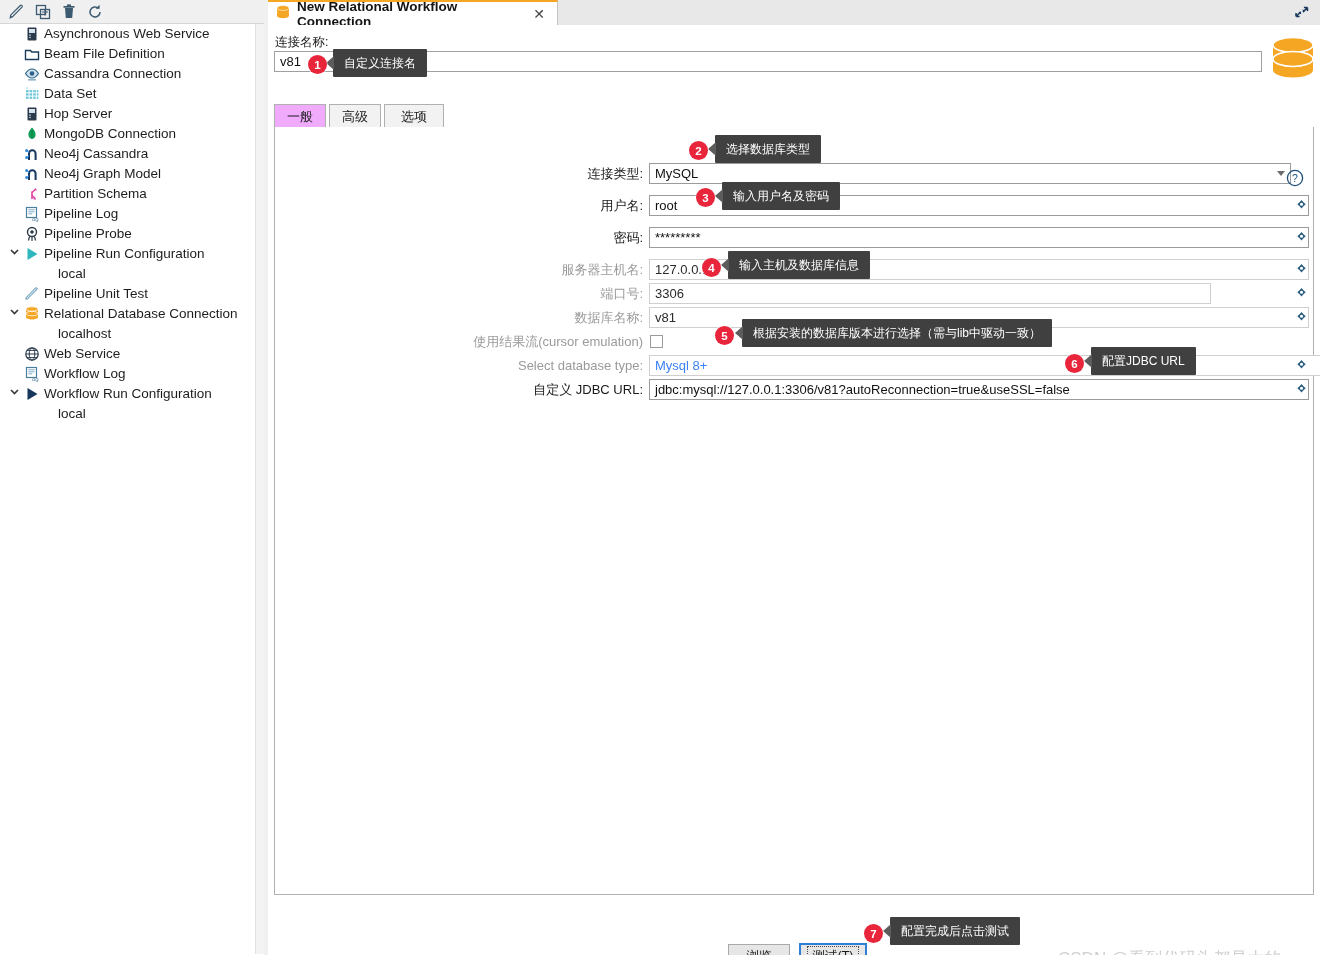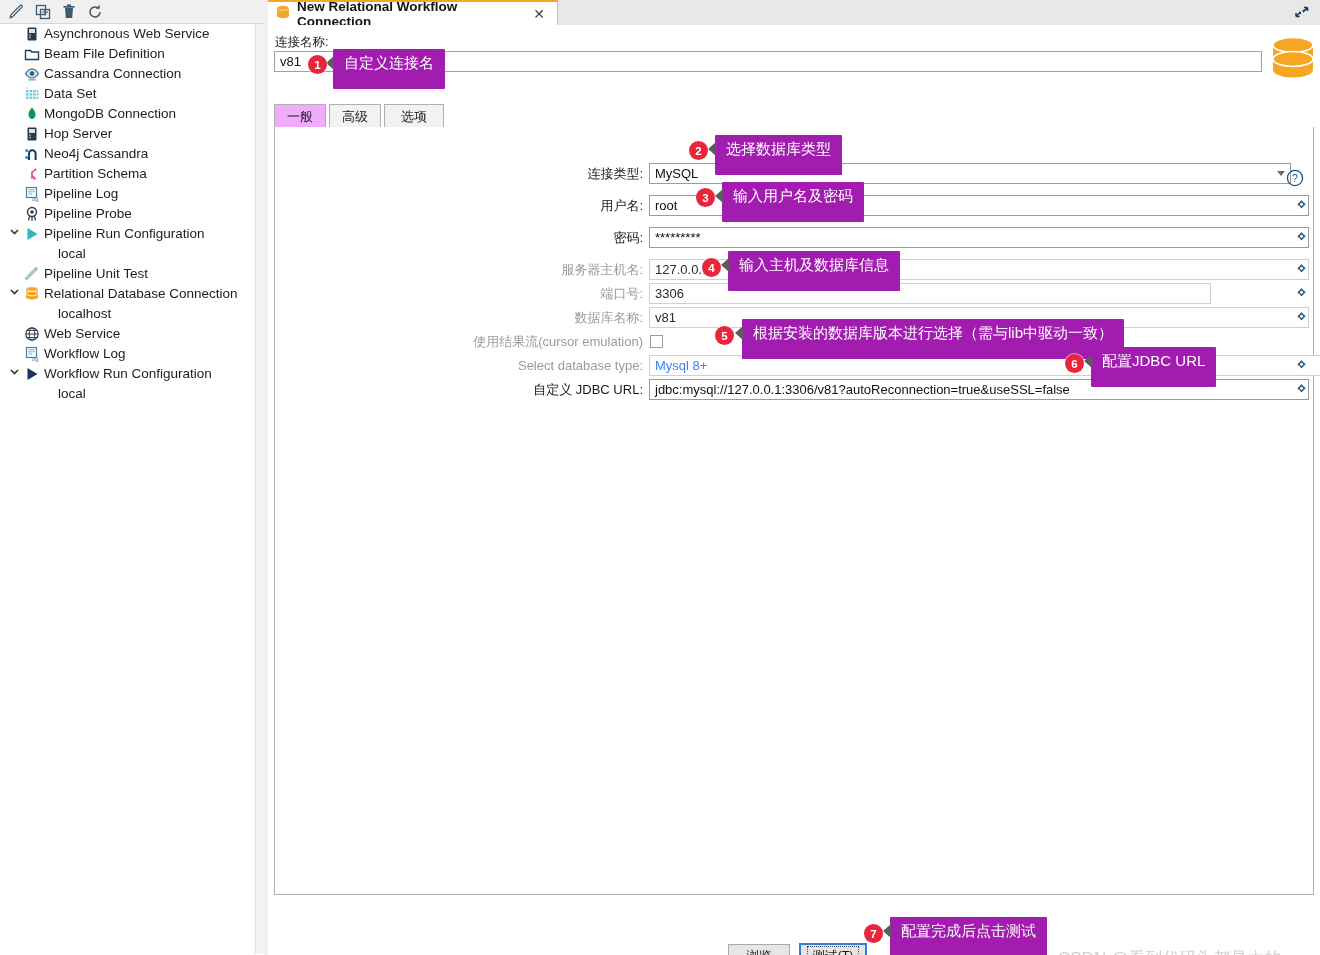--- a/index.html
+++ b/index.html
@@ -64,21 +64,21 @@
   #btn-test{position:absolute;left:531px;top:918px;width:68px;height:26px;background:#e6e6e6;border:2px solid #2f7ed8;
     font-size:12.5px;color:#1a1a1a;cursor:pointer;box-sizing:border-box;}
   #btn-test .inner{display:block;width:100%;height:100%;border:1px dotted #4a4a4a;box-sizing:border-box;
     display:flex;align-items:center;justify-content:center;}
   #watermark{position:absolute;left:790px;top:922px;font-size:17px;color:#cfcfcf;white-space:nowrap;}
 
   
   .badge{position:absolute;width:19px;height:19px;border-radius:50%;background:#e8253a;color:#ffffff;
     font-size:11.5px;font-weight:bold;display:flex;align-items:center;justify-content:center;z-index:30;
     box-shadow:0 0 0 1px rgba(255,255,255,.5);}
-  .tip{position:absolute;background:#a21caf;color:#ffffff;font-size:15px;line-height:28px;height:40px;
+  .tip{position:absolute;background:#404040;color:#ffffff;font-size:12px;line-height:28px;height:28px;
     padding:0 11px;white-space:nowrap;z-index:29;border-radius:1px;}
   .tip .arrow{position:absolute;left:-7px;top:7px;width:0;height:0;border-top:7px solid transparent;
     border-bottom:7px solid transparent;border-right:8px solid #5c5c5c;}
 </style>
 </head>
 <body>
 
 <div id="left-panel">
   <div id="left-toolbar">
     <span class="tb-icon" style="left:8px">
@@ -147,42 +147,51 @@
               <rect x="5.6" y="10.6" width="2.6" height="2.3"></rect>
               <rect x="9.2" y="10.6" width="2.6" height="2.3"></rect>
               <rect x="12.8" y="10.6" width="1.6" height="2.3"></rect>
             </g>
             <circle cx="3" cy="2" r="1" fill="#bfe5ee"></circle>
           </svg></span>
         <span class="tlabel">Data Set</span>
       </div>
       <div class="tree-row">
         <span class="ticon"><svg width="16" height="16" viewBox="0 0 16 16">
-            <path d="M8 1.5c2.6 2.6 3.6 5 3.6 7.1 0 2.6-1.6 4.4-3.6 4.4s-3.6-1.8-3.6-4.4c0-2.1 1-4.5 3.6-7.1z" fill="#0f9d58"></path>
-            <path d="M8 3.5v9" stroke="#0a7a44" stroke-width=".8"></path>
-          </svg></span>
-        <span class="tlabel">MongoDB Connection</span>
-      </div>
-      <div class="tree-row">
-        <span class="ticon"><svg width="16" height="16" viewBox="0 0 16 16">
             <rect x="3.5" y="1.5" width="9" height="13" rx="1" fill="#2b3a4a"></rect>
             <rect x="5" y="3" width="6" height="4" fill="#d8e2ea"></rect>
             <rect x="5" y="8.5" width="2" height="1.3" fill="#9fb3c4"></rect>
             <rect x="5" y="10.8" width="2" height="1.3" fill="#9fb3c4"></rect>
           </svg></span>
         <span class="tlabel">Hop Server</span>
       </div>
       <div class="tree-row">
         <span class="ticon"><svg width="16" height="16" viewBox="0 0 16 16">
+            <path d="M8 1.5c2.6 2.6 3.6 5 3.6 7.1 0 2.6-1.6 4.4-3.6 4.4s-3.6-1.8-3.6-4.4c0-2.1 1-4.5 3.6-7.1z" fill="#0f9d58"></path>
+            <path d="M8 3.5v9" stroke="#0a7a44" stroke-width=".8"></path>
+          </svg></span>
+        <span class="tlabel">MongoDB Connection</span>
+      </div>
+      <div class="tree-row">
+        <span class="ticon"><svg width="16" height="16" viewBox="0 0 16 16">
             <path d="M5 14V7.5a3.3 3.3 0 0 1 6.6 0V14" fill="none" stroke="#16365c" stroke-width="2"></path>
             <circle cx="2.6" cy="4.5" r="1.5" fill="#2f87d8"></circle>
             <circle cx="2.6" cy="11.5" r="1.5" fill="#2f87d8"></circle>
             <path d="M3.6 5.2L5 6.6M3.6 10.8L5 9.6" stroke="#2f87d8" stroke-width="1.1"></path>
           </svg></span>
         <span class="tlabel">Neo4j Cassandra</span>
+      </div>
+      <div class="tree-row">
+        <span class="ticon"><svg width="16" height="16" viewBox="0 0 16 16">
+            <path d="M5 14V7.5a3.3 3.3 0 0 1 6.6 0V14" fill="none" stroke="#16365c" stroke-width="2"></path>
+            <circle cx="2.6" cy="4.5" r="1.5" fill="#2f87d8"></circle>
+            <circle cx="2.6" cy="11.5" r="1.5" fill="#2f87d8"></circle>
+            <path d="M3.6 5.2L5 6.6M3.6 10.8L5 9.6" stroke="#2f87d8" stroke-width="1.1"></path>
+          </svg></span>
+        <span class="tlabel">Neo4j Graph Model</span>
       </div>
       <div class="tree-row">
         <span class="ticon"><svg width="16" height="16" viewBox="0 0 16 16">
             <path d="M8 13V5.5" stroke="#e040a0" stroke-width="1.6" fill="none"></path>
             <path d="M8 6.5L11.5 3.2M8 9.5l3.5 3.3" stroke="#e040a0" stroke-width="1.4" fill="none"></path>
             <path d="M11.8 2l1 2.6-2.7-.5z" fill="#e040a0"></path>
             <path d="M12 13.8l-2.7-.6 1-2.5z" fill="#e040a0"></path>
           </svg></span>
         <span class="tlabel">Partition Schema</span>
       </div>

